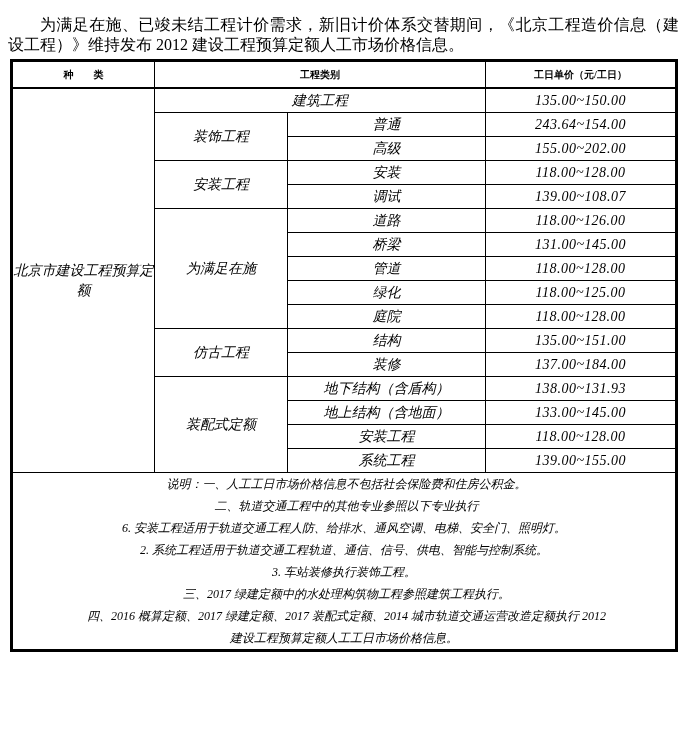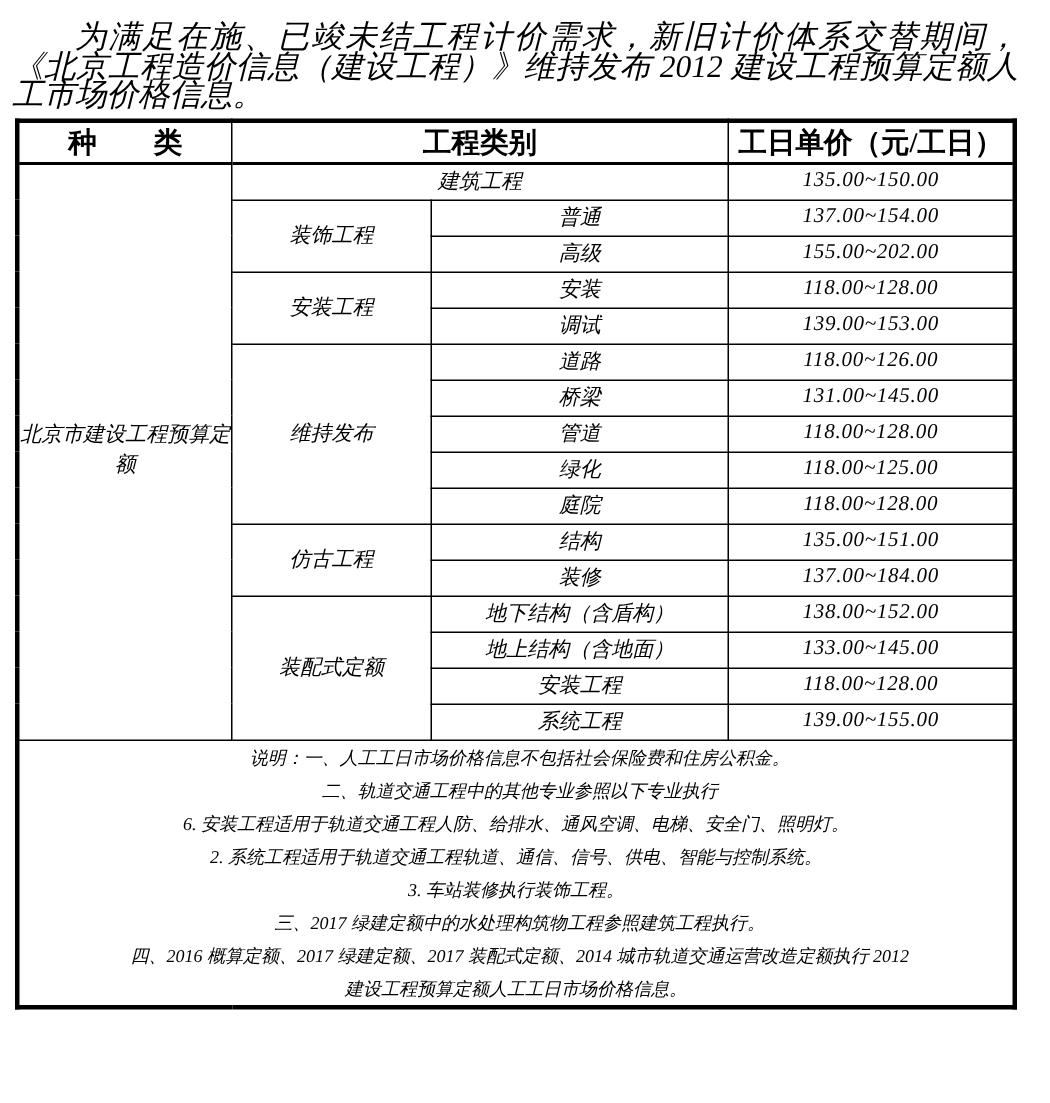--- a/index.html
+++ b/index.html
@@ -12,35 +12,35 @@
     width:700px;height:735px;background:var(--bg);color:var(--text);
     font-family:"Liberation Serif","DejaVu Serif",serif;
     overflow:hidden;
   }
   .page-title{
     font-family:"Liberation Sans","DejaVu Sans",sans-serif;
     font-size:19px;font-weight:bold;text-align:center;
     margin:10px 0 0 0;letter-spacing:0.5px;
   }
   .intro{
-    font-size:21px;line-height:19.5px;
-    margin:15px 21px 0 8px;text-indent:2em;text-align:justify;font-style:italic;
+    font-size:16px;line-height:19.5px;
+    margin:15px 21px 0 8px;text-indent:2em;text-align:justify;
   }
   table.price-table{
     border-collapse:collapse;table-layout:fixed;
     width:665px;margin:5px 0 0 10px;
     border:3px solid var(--border);
   }
   .price-table th,.price-table td{
     border:1px solid var(--border);
     text-align:center;vertical-align:middle;
     font-size:14px;padding:0;overflow:hidden;
   }
   .price-table thead th{
-    height:25px;font-weight:bold;font-size:19px;
+    height:25px;font-weight:bold;font-size:10px;
     border-bottom:2px solid var(--border);
     margin-top:41px;
   }
   .price-table tbody td{height:23px;font-style:italic;}
   .cat-cell{padding:0 13px;line-height:20px;}
   .price-cell{letter-spacing:0.5px;}
   .notes-cell{
     text-align:left;vertical-align:top;
     height:190px;padding:6px 4px 0 14px;
   }
@@ -73,37 +73,37 @@
     </thead>
     <tbody id="price-table-body">
         <tr>
           <td class="cat-cell" rowspan="16">北京市建设工程预算定额</td>
           <td colspan="2">建筑工程</td>
           <td class="price-cell">135.00~150.00</td>
         </tr>
         <tr>
           <td rowspan="2">装饰工程</td>
           <td>普通</td>
-          <td class="price-cell">137.00~154.00</td>
+          <td class="price-cell">243.64~154.00</td>
         </tr>
         <tr>
           <td>高级</td>
           <td class="price-cell">155.00~202.00</td>
         </tr>
         <tr>
           <td rowspan="2">安装工程</td>
           <td>安装</td>
           <td class="price-cell">118.00~128.00</td>
         </tr>
         <tr>
           <td>调试</td>
-          <td class="price-cell">139.00~153.00</td>
+          <td class="price-cell">139.00~108.07</td>
         </tr>
         <tr>
-          <td rowspan="5">维持发布</td>
+          <td rowspan="5">为满足在施</td>
           <td>道路</td>
           <td class="price-cell">118.00~126.00</td>
         </tr>
         <tr>
           <td>桥梁</td>
           <td class="price-cell">131.00~145.00</td>
         </tr>
         <tr>
           <td>管道</td>
           <td class="price-cell">118.00~128.00</td>
@@ -121,21 +121,21 @@
           <td>结构</td>
           <td class="price-cell">135.00~151.00</td>
         </tr>
         <tr>
           <td>装修</td>
           <td class="price-cell">137.00~184.00</td>
         </tr>
         <tr>
           <td rowspan="4">装配式定额</td>
           <td>地下结构（含盾构）</td>
-          <td class="price-cell">138.00~152.00</td>
+          <td class="price-cell">138.00~131.93</td>
         </tr>
         <tr>
           <td>地上结构（含地面）</td>
           <td class="price-cell">133.00~145.00</td>
         </tr>
         <tr>
           <td>安装工程</td>
           <td class="price-cell">118.00~128.00</td>
         </tr>
         <tr>

